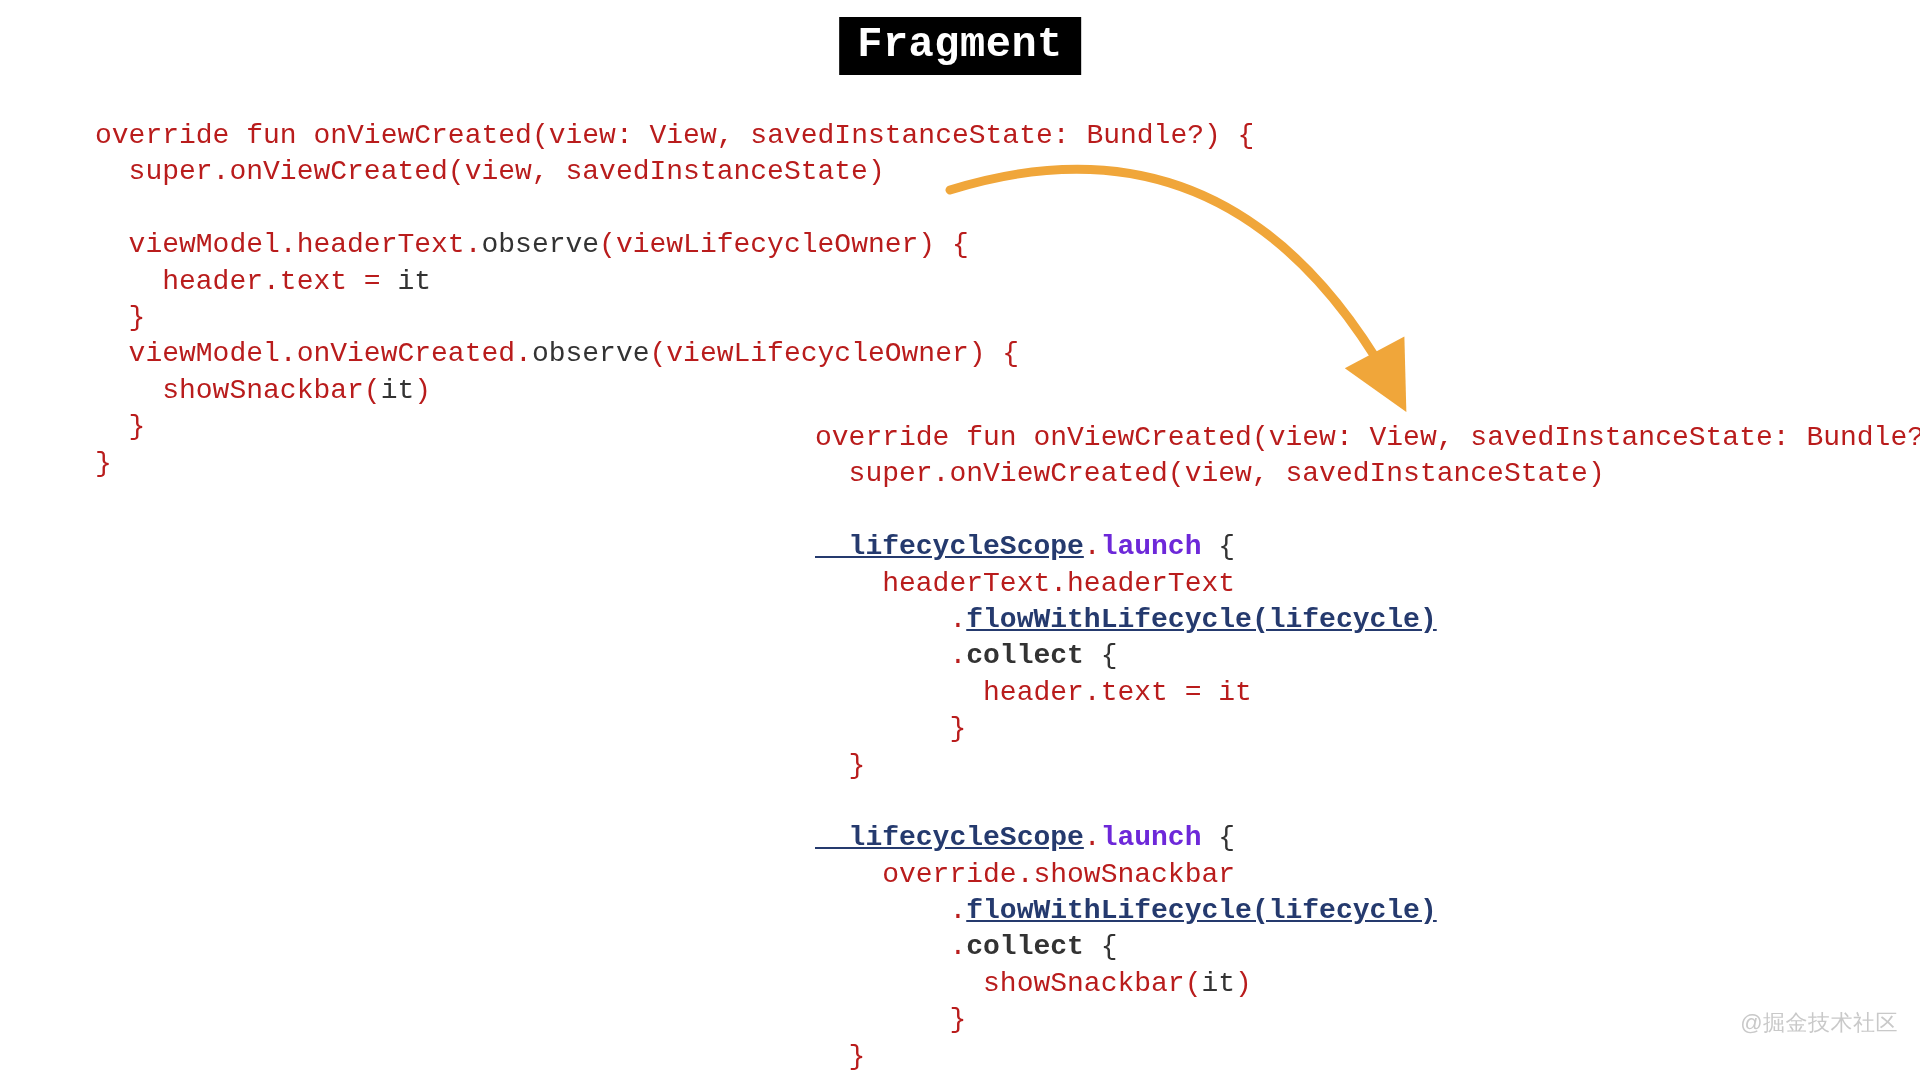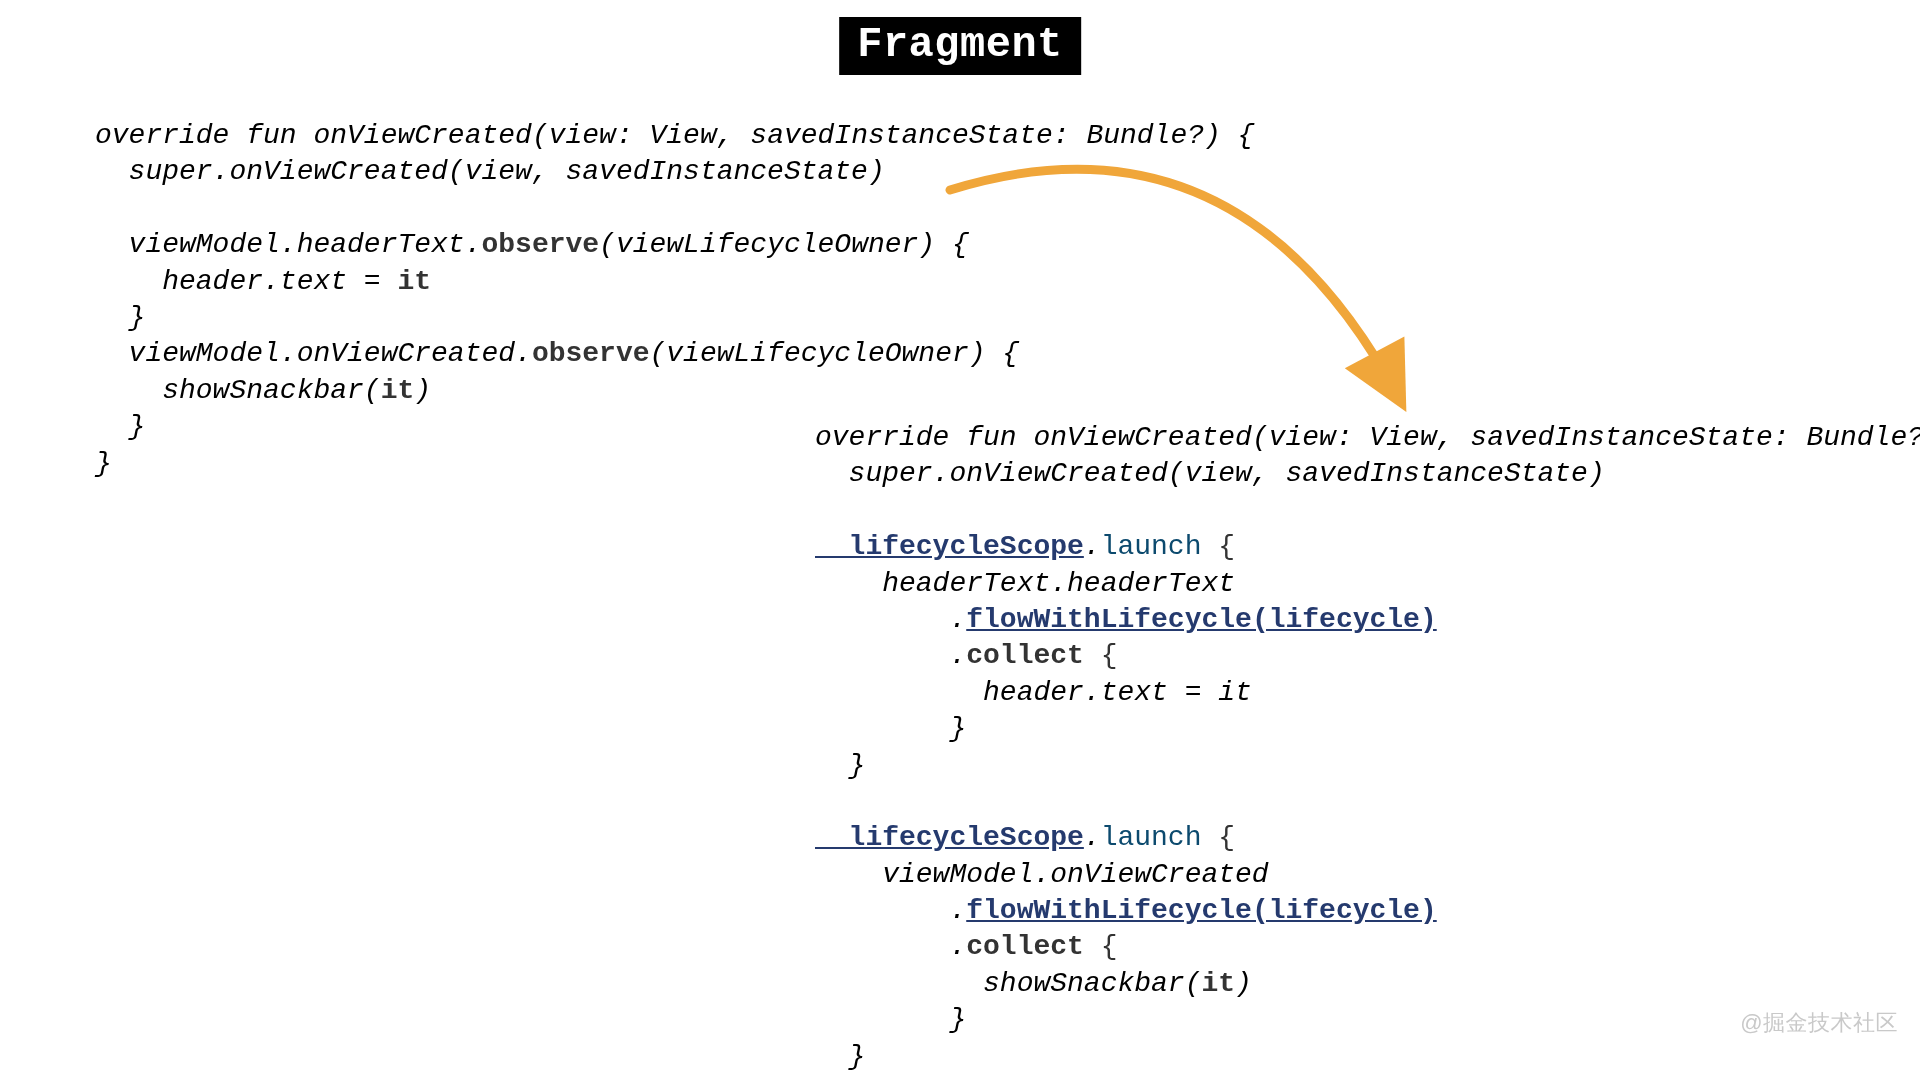--- a/index.html
+++ b/index.html
@@ -37,25 +37,25 @@
     white-space: pre;
   }
   .code-left {
     top: 118px;
     left: 95px;
   }
   .code-right {
     top: 420px;
     left: 815px;
   }
-  .dim   { color: #000000; font-style: italic; }
+  .dim   { color: #b91c1c; }
   .dark  { color: #333333; }
-  .bold  { font-weight: 700; }
+  .bold  { font-weight: 400; }
   .navy  { color: #253a6e; font-weight: 700; font-style: normal; text-decoration: underline; }
-  .green { color: #0c4a6e; font-weight: 400; font-style: normal; }
+  .green { color: #6d28d9; font-weight: 700; font-style: normal; }
   .thick { font-weight: 700; font-style: normal; }
 
   .arrow {
     position: absolute;
     top: 140px;
     left: 880px;
     width: 640px;
     height: 320px;
     pointer-events: none;
   }
@@ -92,21 +92,21 @@
 <span class="dim"></span>
 <span class="navy">  lifecycleScope</span><span class="dim">.</span><span class="green">launch</span><span class="dark"> {</span>
 <span class="dim">    headerText.headerText</span>
 <span class="dim">        .</span><span class="navy">flowWithLifecycle(lifecycle)</span>
 <span class="dim">        .</span><span class="dark thick">collect</span><span class="dark"> {</span>
 <span class="dim">          header.</span><span class="dim">text</span><span class="dim"> = it</span>
 <span class="dim">        }</span>
 <span class="dim">  }</span>
 <span class="dim"></span>
 <span class="navy">  lifecycleScope</span><span class="dim">.</span><span class="green">launch</span><span class="dark"> {</span>
-<span class="dim">    viewModel.onViewCreated</span>
+<span class="dim">    override.showSnackbar</span>
 <span class="dim">        .</span><span class="navy">flowWithLifecycle(lifecycle)</span>
 <span class="dim">        .</span><span class="dark thick">collect</span><span class="dark"> {</span>
 <span class="dim">          showSnackbar(</span><span class="dark bold">it</span><span class="dim">)</span>
 <span class="dim">        }</span>
 <span class="dim">  }</span>
 <span class="dim">}</span></pre>
 
   <svg class="arrow" viewBox="0 0 640 320">
     <defs>
       <marker id="ah" viewBox="0 0 12 12" refX="9" refY="6" markerWidth="9" markerHeight="9" orient="auto-start-reverse">

